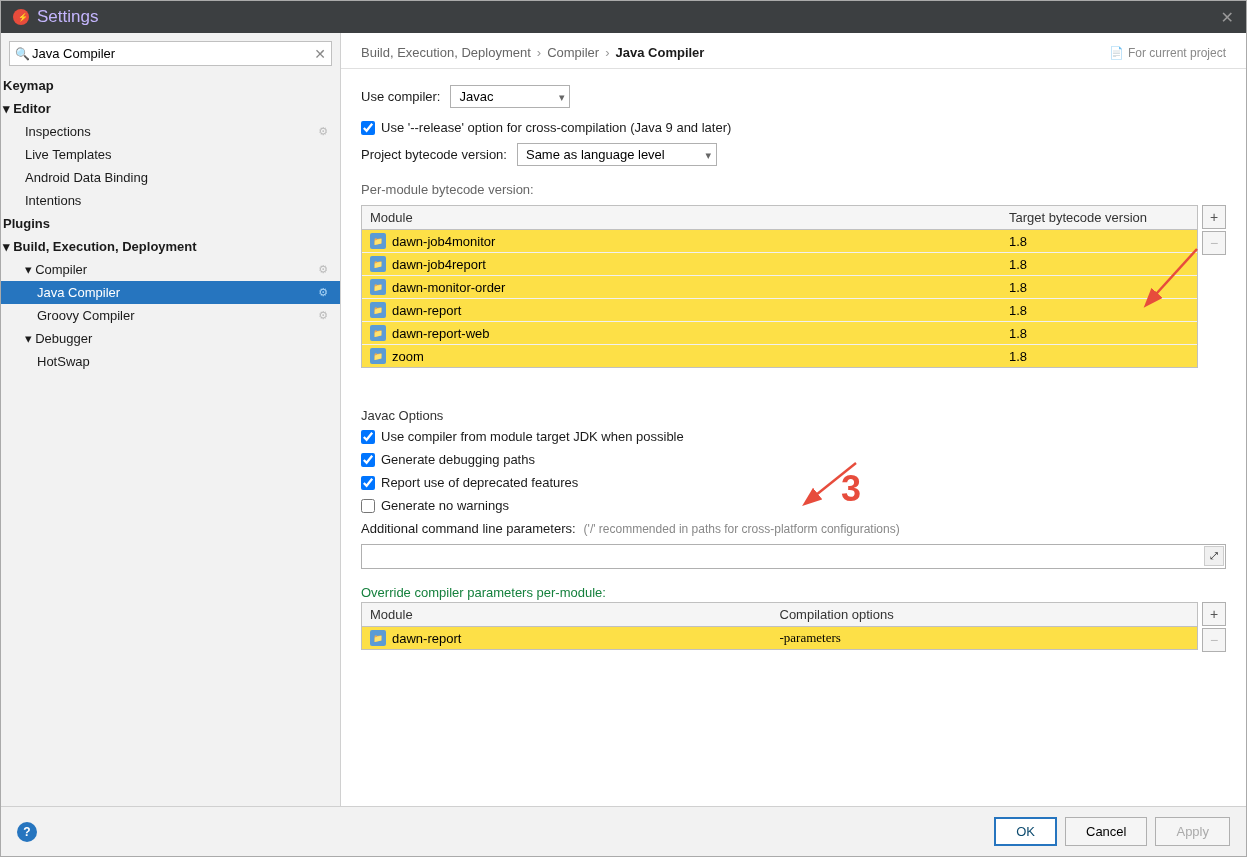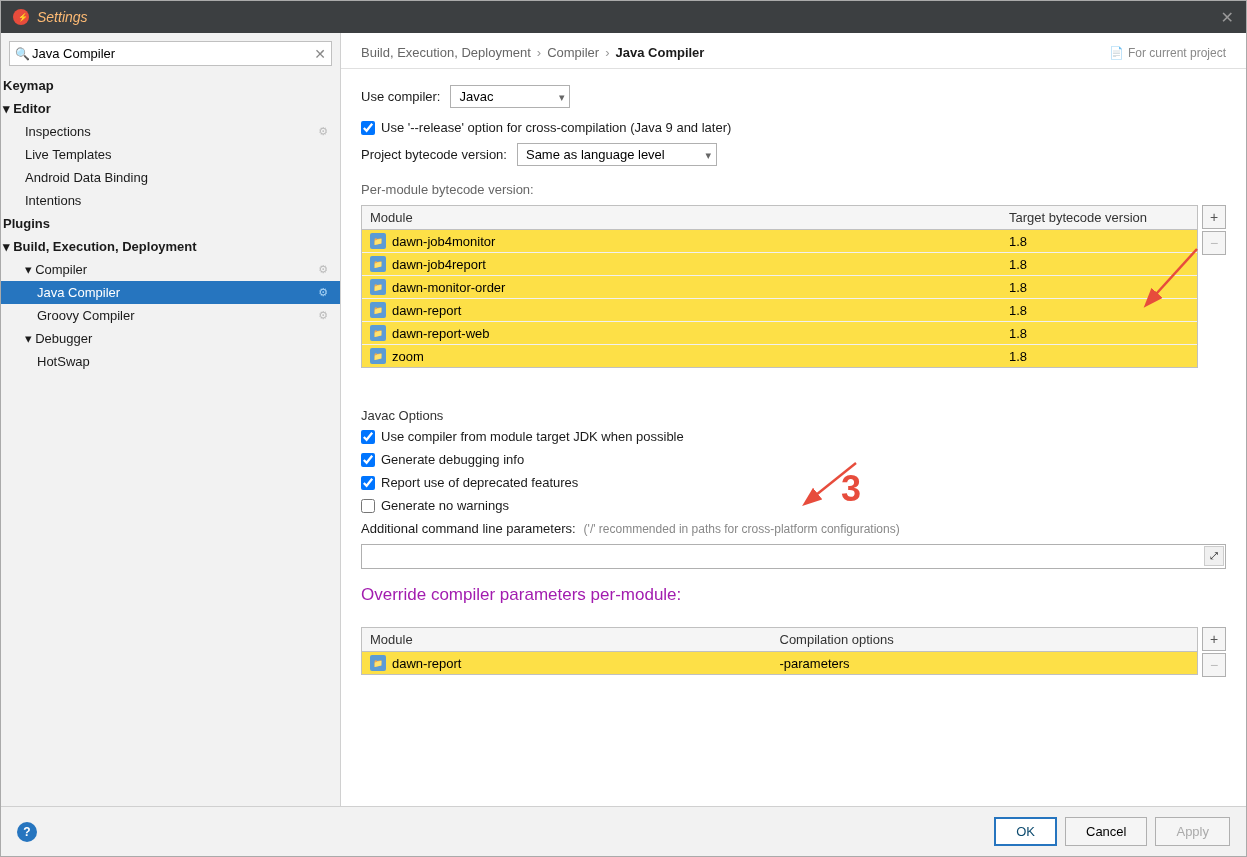--- a/index.html
+++ b/index.html
@@ -40,23 +40,22 @@
       background: #e74c3c;
       border-radius: 50%;
       display: flex;
       align-items: center;
       justify-content: center;
       font-size: 10px;
       color: white;
       font-weight: bold;
     }
     .titlebar-title {
-      color: #fdba74;
-      font-size: 14px;
-      font-style: italic;
+      color: #c4b5fd;
+      font-size: 17px;
     }
     .titlebar-close {
       color: #999;
       font-size: 16px;
       cursor: pointer;
     }
     .content {
       display: flex;
       flex: 1;
       overflow: hidden;
@@ -535,21 +534,21 @@
         </div>
 
         <div class="section-title" style="font-weight:normal;color:#333;font-size:13px;margin-bottom:6px;margin-top:4px;">Javac Options</div>
 
         <div class="checkbox-row">
           <input type="checkbox" checked="" style="">
           <span class="label">Use compiler from module target JDK when possible</span>
         </div>
         <div class="checkbox-row">
           <input type="checkbox" checked="" style="">
-          <span class="label">Generate debugging info</span>
+          <span class="label">Generate debugging paths</span>
         </div>
         <div class="checkbox-row">
           <input type="checkbox" checked="" style="">
           <span class="label">Report use of deprecated features</span>
         </div>
         <div class="checkbox-row" style="position:relative;">
           <input type="checkbox" style="">
           <span class="label">Generate no warnings</span>
 
           <span style="position:absolute;left:480px;top:-30px;color:#e74c3c;font-size:36px;font-weight:bold;pointer-events:none;">3</span>
@@ -566,34 +565,34 @@
 
         <div class="text-input-row" style="margin-top:8px;">
           <span class="label">Additional command line parameters:</span>
           <span style="font-size:12px;color:#888;">('/' recommended in paths for cross-platform configurations)</span>
         </div>
         <div class="input-wrapper" style="margin-bottom:12px;">
           <input type="text" style="width: 100%; border: 1px solid rgb(176, 176, 176); padding: 4px 24px 4px 6px; font-size: 13px;">
           <div class="input-expand-btn">⤢</div>
         </div>
 
-        <div class="section-title" style="font-size:17px;color:#a21caf;margin-bottom:22px;">Override compiler parameters per-module:</div>
+        <div class="section-title" style="font-size:13px;color:#15803d;margin-bottom:2px;">Override compiler parameters per-module:</div>
 
         <div class="table-with-buttons">
           <div class="table-container" style="flex:1;">
             <div class="table-header">
               <div class="col-module">Module</div>
               <div style="flex:1;">Compilation options</div>
             </div>
             <div class="table-row">
               <div class="col-module">
                   <span class="module-icon">📁</span>
                   <span>dawn-report</span>
                 </div>
-              <div style="flex:1;">-parameters</div>
+              <div style="flex:1;font-family:Liberation Serif, serif;">-parameters</div>
             </div>
           </div>
           <div class="table-side-buttons">
             <button class="icon-btn">+</button>
             <button class="icon-btn disabled">−</button>
           </div>
         </div>
       </div>
     </div>
   </div>

